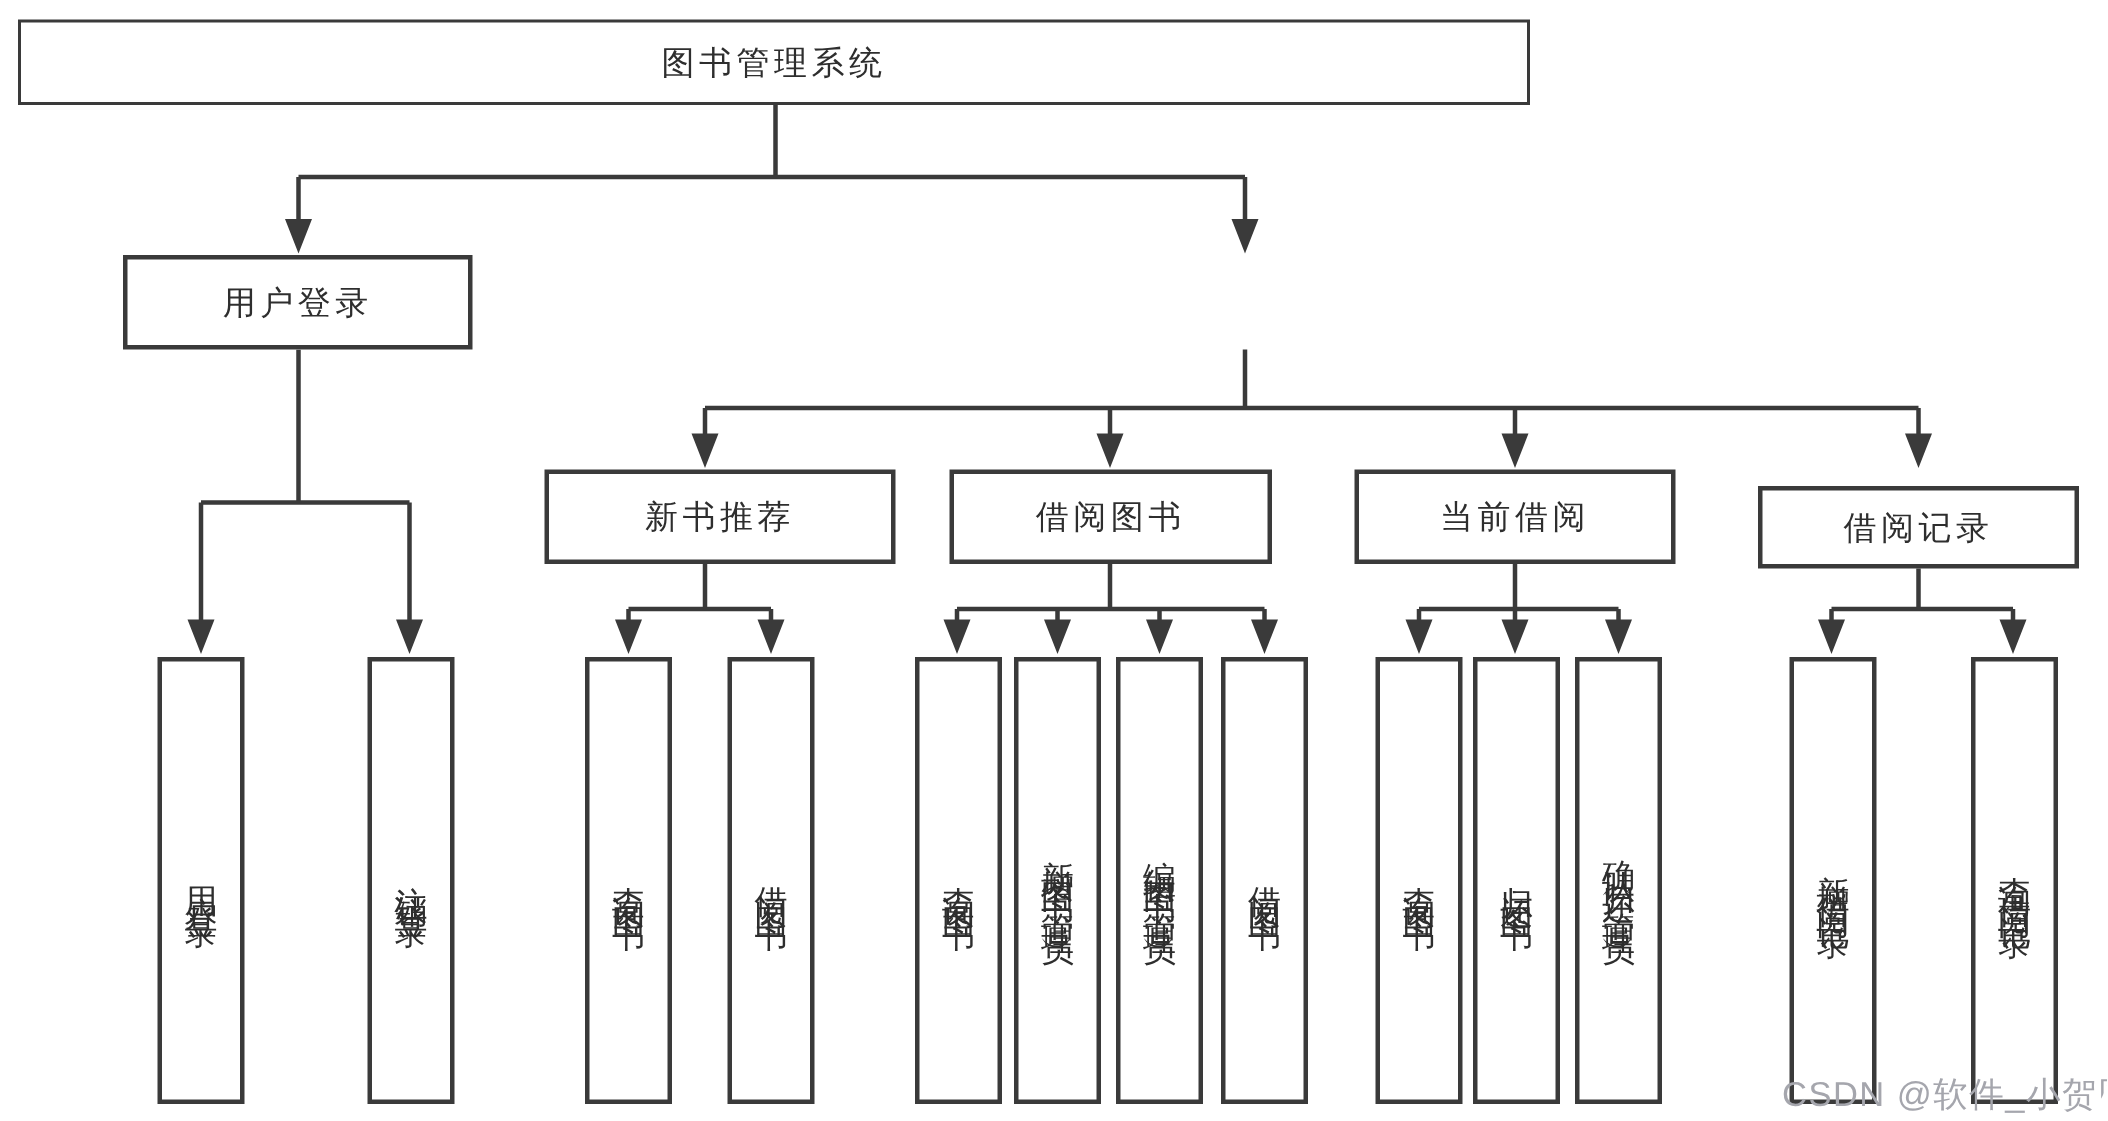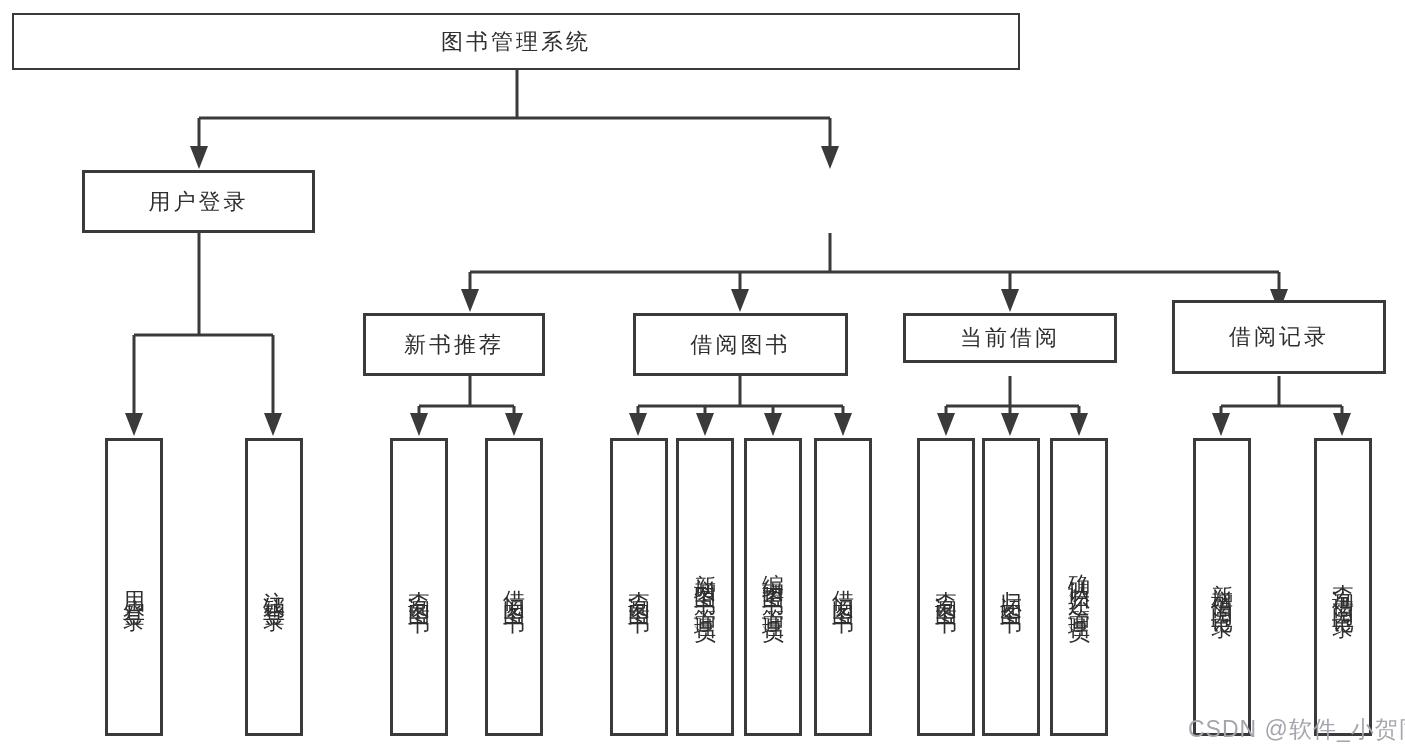--- a/index.html
+++ b/index.html
@@ -10,20 +10,21 @@
     --bg:#ffffff;
   }
   html,body{margin:0;padding:0;background:var(--bg);}
   body{font-family:"Liberation Sans","DejaVu Sans",sans-serif;}
   #canvas{
     position:relative;
     width:1405px;
     height:747px;
     background:var(--bg);
     overflow:hidden;
+    border-radius:30px;
   }
   #connector-layer{
     position:absolute;
     left:0;top:0;
     width:1405px;height:747px;
     z-index:1;
   }
   .hbox{
     position:absolute;
     box-sizing:border-box;
@@ -93,24 +94,24 @@
              M764 413 L782 413 L773 436 Z M834 413 L852 413 L843 436 Z
              M937 413 L955 413 L946 436 Z M1001 413 L1019 413 L1010 436 Z
              M1070 413 L1088 413 L1079 436 Z M1212 413 L1230 413 L1221 436 Z
              M1333 413 L1351 413 L1342 436 Z"></path>
   </svg>
 
   <div class="hbox root" style="left:12px;top:13px;width:1008px;height:57px;">图书管理系统</div>
 
   <div class="hbox" style="left:82px;top:170px;width:233px;height:63px;">用户登录</div>
 
-  <div class="hbox" style="left:363px;top:313px;width:182px;height:63px;">新书推荐</div>
+  <div class="hbox" style="left:363px;top:313px;width:234px;height:63px;">新书推荐</div>
   <div class="hbox" style="left:633px;top:313px;width:215px;height:63px;">借阅图书</div>
-  <div class="hbox" style="left:903px;top:313px;width:214px;height:50px;">当前借阅</div>
-  <div class="hbox" style="left:1172px;top:300px;width:214px;height:74px;">借阅记录</div>
+  <div class="hbox" style="left:903px;top:313px;width:214px;height:63px;">当前借阅</div>
+  <div class="hbox" style="left:1172px;top:324px;width:214px;height:55px;">借阅记录</div>
 
   <div class="vbox" style="left:105px;">
     <span>用户登录</span>
   </div>
   <div class="vbox" style="left:245px;">
     <span>注销登录</span>
   </div>
 
   <div class="vbox" style="left:390px;">
     <span>查询图书</span>

